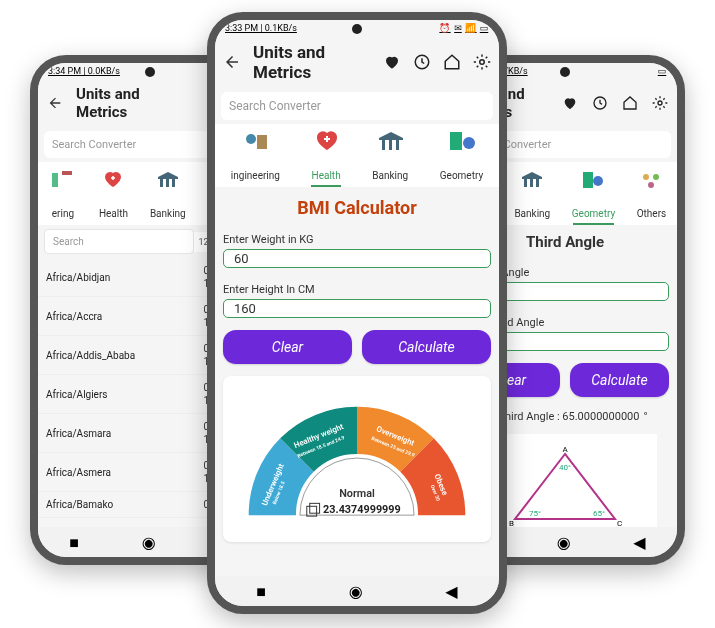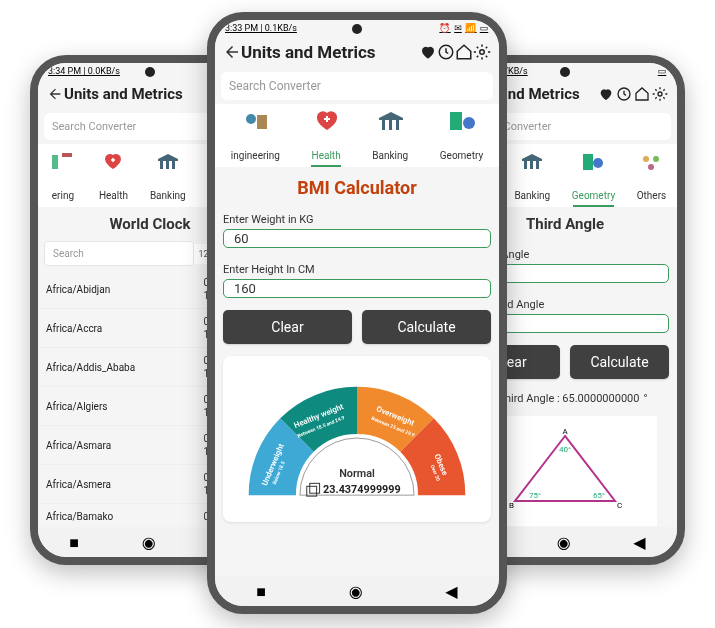--- a/index.html
+++ b/index.html
@@ -20,39 +20,39 @@
   z-index:20;
 }
 .phone-left { width: 240px; height: 510px; top: 55px; left: 30px; z-index:1; }
 .phone-right { width: 240px; height: 510px; top: 55px; right: 30px; z-index:1; }
 .phone-center { width: 300px; height: 602px; top: 12px; left: 207px; z-index:5; }
 
 .statusbar { display:flex; justify-content:space-between; align-items:center; font-size:9px; color:#000; padding:3px 10px; background:#f5f5f5;text-decoration:underline; }
 .statusbar .right { display:flex; gap:3px; align-items:center; }
 .status-ic { width:10px; height:10px; display:flex; align-items:center; justify-content:center; }
 
-.appbar { display:flex; align-items:center; gap:0; padding:6px 8px; background:#f5f5f5; }
+.appbar { display:flex; align-items:center; gap:12px; padding:6px 8px; background:#f5f5f5; }
 .appbar .title { font-weight:700; font-size:15px; flex:1; color:#222; }
 .appbar .ic { width:18px; height:18px; display:flex; align-items:center; justify-content:center; }
 .search-box { background:#fff; border-radius:6px; padding:7px 8px; font-size:11px; color:#999; margin:4px 6px; }
 
 .tabs { display:flex; justify-content:space-around; padding:4px 0 0; background:#fff; }
 .tab { display:flex; flex-direction:column; align-items:center; font-size:10px; color:#333; padding:2px 4px 6px; gap:16px; position:relative; }
 .tab-ic { width:28px; height:24px; display:flex; align-items:center; justify-content:center; }
 .tab.active::after { content:""; position:absolute; bottom:0; left:10%; right:10%; height:2px; background:#3a9b5c; }
 .tab.active .tab-label { color:#3a9b5c; }
 
 .page-title { text-align:center; font-weight:700; font-size:18px; color:#c2410c; margin:10px 0 8px; }
 .page-title-sm { text-align:center; font-weight:700; font-size:15px; color:#333; margin:8px 0; }
 
 .field-label { font-size:11px; color:#333; margin:15px 8px 3px; }
 .input { border:1.5px solid #3a9b5c; border-radius:5px; padding:1px 10px; font-size:13px; color:#333; margin:0 8px; background:#fff; }
 
 .btn-row { display:flex; gap:10px; margin:12px 8px; }
-.btn { flex:1; background:#404040; color:#fff; border:none; border-radius:5px; padding:9px 0; font-size:14px; text-align:center; box-shadow:0 1px 2px rgba(0,0,0,0.15); }
+.btn { flex:1; background:#6d28d9; color:#fff; border:none; border-radius:13px; padding:9px 0; font-size:14px; text-align:center; box-shadow:0 1px 2px rgba(0,0,0,0.15);font-style:italic; }
 
 .gauge-card { background:#fff; margin:6px 8px; border-radius:8px; padding:10px 6px 6px; box-shadow:0 1px 3px rgba(0,0,0,0.1); display:flex; justify-content:center; }
 
 .list-row { display:flex; align-items:center; padding:6px 8px; border-bottom:1px solid #eee; font-size:10px; }
 .list-row .tz { flex:1; color:#222; }
 .list-row .dt { color:#333; line-height:1.3; }
 
 .result-text { text-align:center; font-size:11px; color:#333; margin:10px 0; display:flex; align-items:center; justify-content:center; gap:4px; }
 .triangle-card { background:#fff; margin:8px 20px; padding:10px; display:flex; justify-content:center; }
 
@@ -128,21 +128,20 @@
     <div class="tab">
         <span class="tab-ic">
           <svg width="26" height="22">
             <rect x="3" y="3" width="10" height="16" fill="#2a7"></rect>
             <circle cx="18" cy="12" r="5" fill="#47c"></circle>
           </svg>
         </span>
         <span class="tab-label">Geometry</span>
       </div>
   </div>
-  <div class="page-title-sm">World Clock</div>
   <div class="search-row">
     <div class="sinput">Search</div>
     <div class="toggle">
       <span class="off">12hrs</span>
       <span class="on">24hrs</span>
     </div>
   </div>
   <div>
     <div class="list-row">
         <span class="tz">Africa/Abidjan</span>

